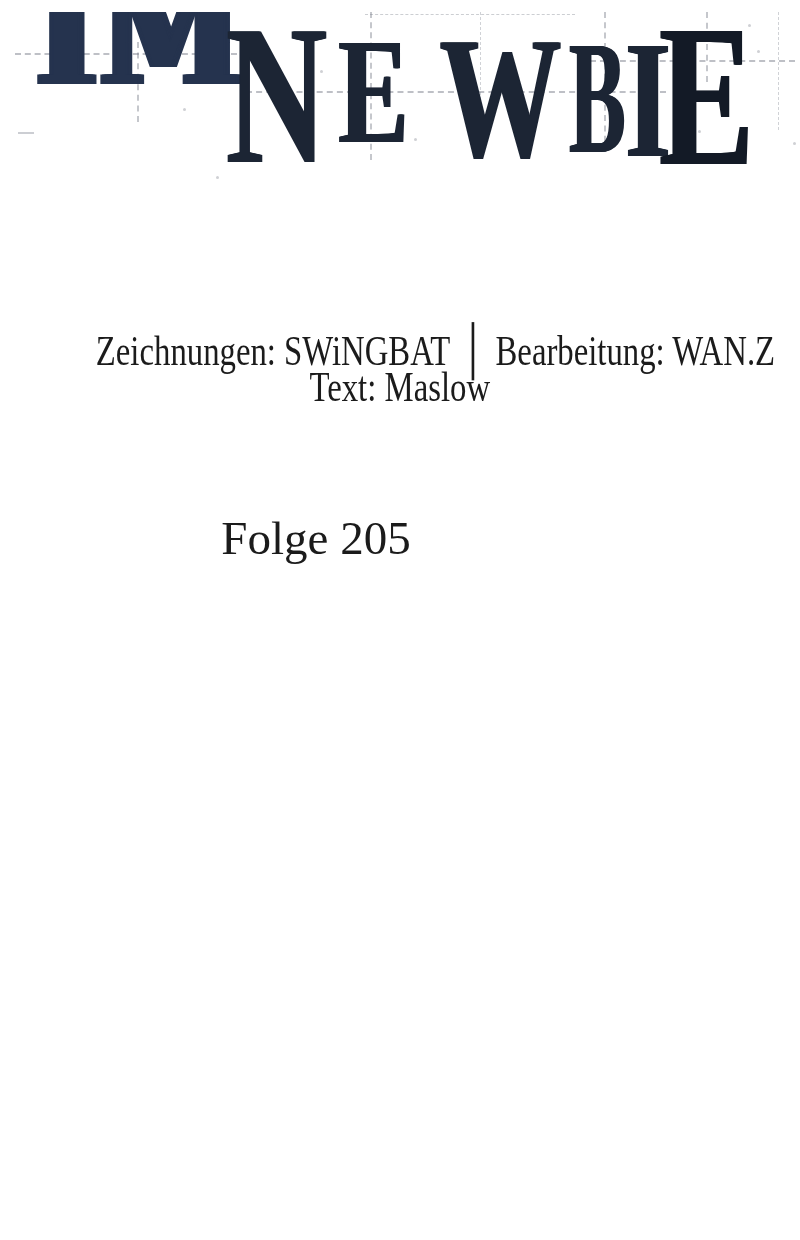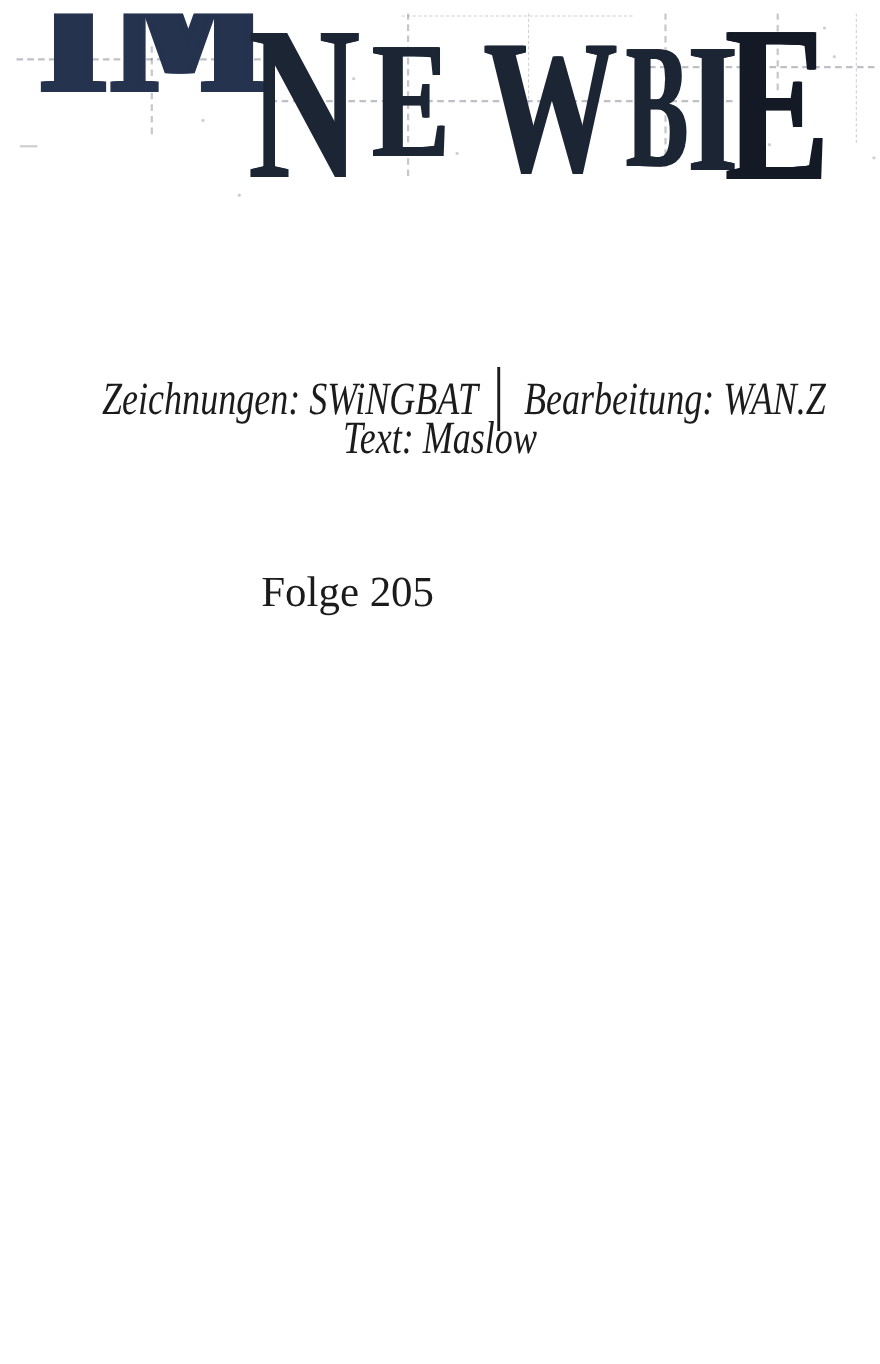--- a/index.html
+++ b/index.html
@@ -82,26 +82,25 @@
   .L1 { font-size: 200px; transform: translateY(-17px);  margin-right: 16px; }
   .L2 { font-size: 151px; transform: translateY(3.5px);  margin-right: 44px; }
   .L3 { font-size: 174px; transform: translateY(-1.5px); margin-right: 11px; }
   .L4 { font-size: 162px; transform: translateY(4.6px) scaleX(0.75); transform-origin: left top; margin-right: -28px; }
   .L5 { font-size: 168px; transform: translateY(2.5px); }
   .L6 { font-size: 204px; transform: translateY(-19px);  margin-left: -17px; color: var(--newbie-dark, #131a26); }
 
   
   .credits {
     position: absolute;
-    top: 330px;
+    top: 318px;
     left: 0;
     width: 800px;
     text-align: center;
     color: var(--text-ink, #1b1b1b);
-    font-style: italic;
   }
   .credit-line { height: 38px; line-height: 38px; font-size: 42px; }
   .credit-line .squeeze {
     display: inline-block;
     transform: scaleX(0.78);
     transform-origin: center;
     white-space: nowrap;
   }
   .credit-sep {
     font-size: 48px;
@@ -111,21 +110,21 @@
     margin: 0 12px;
   }
 
   
   .episode-number {
     position: absolute;
     top: 507px;
     left: 0;
     width: 632px;
     text-align: center;
-    font-size: 39px;
+    font-size: 47px;
     line-height: 39px;
     color: var(--text-ink, #1b1b1b);
   }
   .episode-title {
     position: absolute;
     top: 603px;
     left: 0;
     width: 800px;
     text-align: center;
     font-size: 46px;

